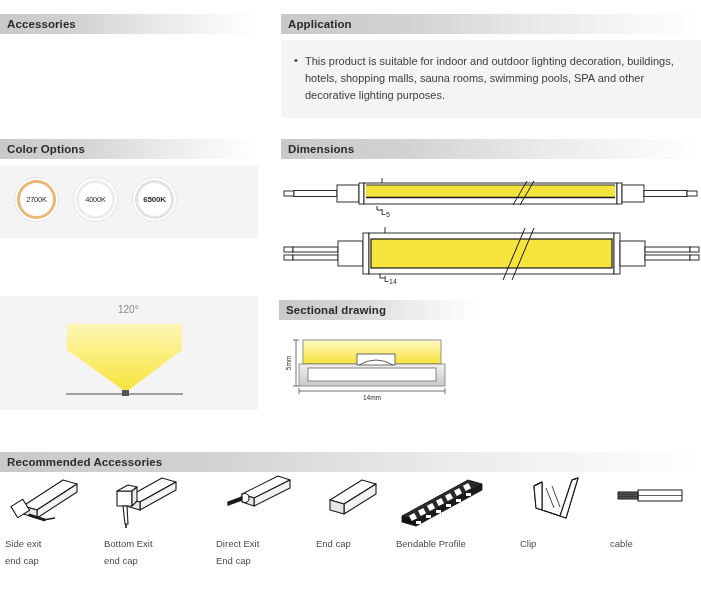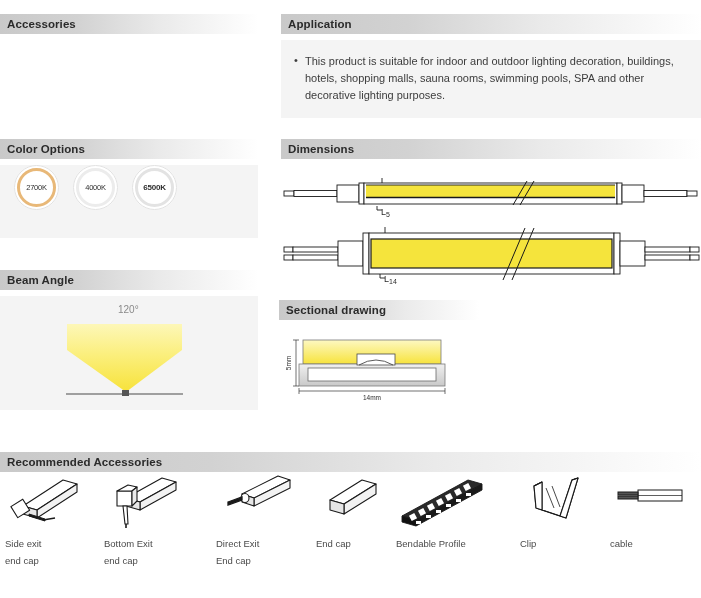--- a/index.html
+++ b/index.html
@@ -99,21 +99,21 @@
   <div class="panel" style="left:281px; top:40px; width:420px; height:78px;">
     <ul class="bullet-list" style="padding:13px 14px 0 13px;">
       <li>This product is suitable for indoor and outdoor lighting decoration, buildings, hotels, shopping malls, sauna rooms, swimming pools, SPA and other decorative lighting purposes.</li>
     </ul>
   </div>
 
   <div class="sec-head" style="left:0; top:139px; width:258px;">
     <span>Color Options</span>
   </div>
   <div class="panel" style="left:0; top:165px; width:258px; height:73px;">
-    <div class="cct-row" style="left:14px; top:0;">
+    <div class="cct-row" style="left:14px; top:12px;">
 
       <div class="cct">
         <div class="outer"></div>
         <div class="ring" style="border-color:#e8b878;"></div>
         <div class="lbl">2700K</div>
       </div>
 
 
       <div class="cct">
         <div class="outer"></div>
@@ -189,23 +189,20 @@
         <rect x="409" y="24" width="9" height="5" fill="#ffffff"></rect>
         <rect x="409" y="32" width="9" height="5" fill="#ffffff"></rect>
       </g>
       <line x1="104" y1="4" x2="104" y2="10" stroke="#1a1a1a" stroke-width="0.9"></line>
       <line x1="99" y1="55" x2="104" y2="55" stroke="#1a1a1a" stroke-width="0.9"></line>
       <line x1="99" y1="51" x2="99" y2="55" stroke="#1a1a1a" stroke-width="0.9"></line>
       <text x="103" y="59" font-family="Liberation Sans, sans-serif" font-size="9" fill="#2b2b2b"><tspan>L</tspan><tspan font-size="7" dy="2">14</tspan></text>
     </svg>
   </div>
 
-  <div class="sec-head" style="left:0; top:270px; width:258px;">
-    <span>Beam Angle</span>
-  </div>
   <div class="panel" style="left:0; top:296px; width:258px; height:114px;">
     <div class="beam-deg" style="left:118px; top:8px;">120°</div>
     <svg width="258" height="92" viewBox="0 0 258 92" style="position:absolute; left:0; top:20px;">
       <defs>
         <linearGradient id="beamgrad" x1="0" y1="0" x2="0" y2="1">
           <stop offset="0%" stop-color="#fdf7b8"></stop>
           <stop offset="45%" stop-color="#fbef7d"></stop>
           <stop offset="100%" stop-color="#f7e23a"></stop>
         </linearGradient>
       </defs>

